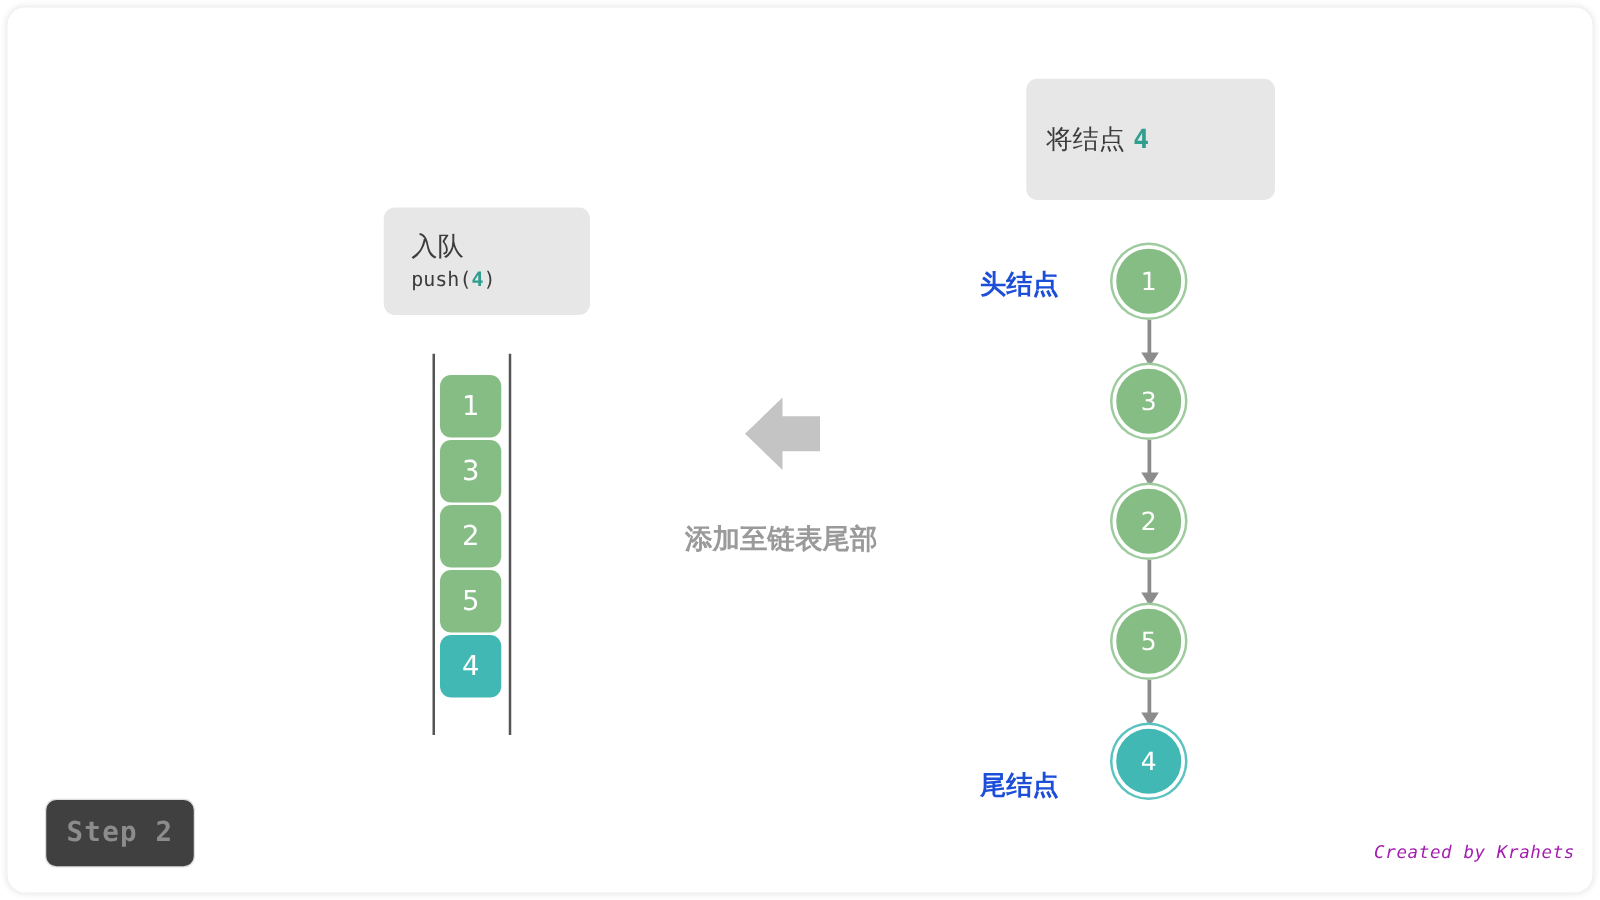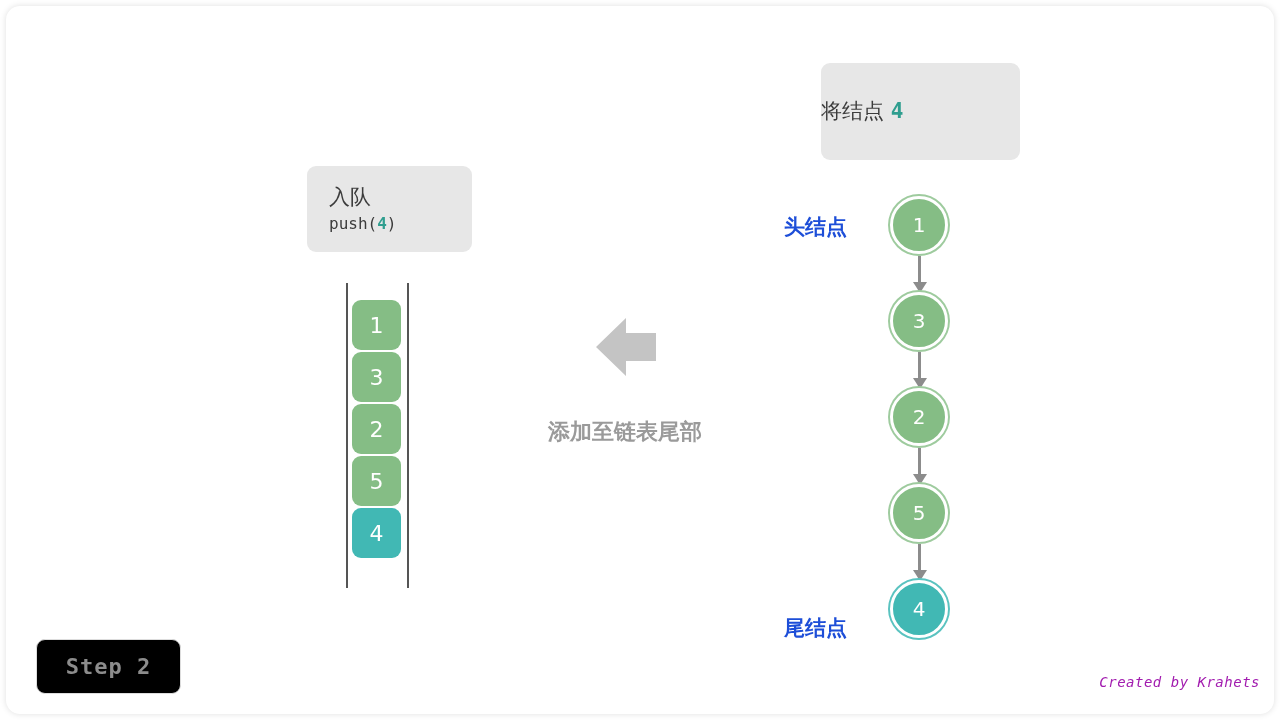--- a/index.html
+++ b/index.html
@@ -67,21 +67,21 @@
     color: #2f9e8f;
     font-weight: 700;
   }
 
   
   #add-callout {
     left: 821px;
     top: 63px;
     width: 199px;
     height: 97px;
-    padding: 0 0 0 0;
+    padding: 0 0 0 16px;
     font-size: 21px;
   }
   #add-callout .accent-num {
     font-family: "DejaVu Sans Mono", "Liberation Mono", monospace;
     font-size: 21px;
   }
 
   
   #queue {
     position: absolute;
@@ -191,25 +191,25 @@
     font-weight: bold;
     font-size: 21px;
     white-space: nowrap;
   }
 
   
   #step-badge {
     position: absolute;
     left: 36px;
     top: 639px;
-    width: 145px;
+    width: 120px;
     height: 55px;
     border: 1px solid #dddddd;
     border-radius: 9px;
-    background: #000000;
+    background: #404040;
     display: flex;
     align-items: center;
     justify-content: center;
     color: #8c8c8c;
     font-family: "DejaVu Sans Mono", "Liberation Mono", monospace;
     font-weight: bold;
     font-size: 22px;
     letter-spacing: 1px;
     box-sizing: border-box;
   }

